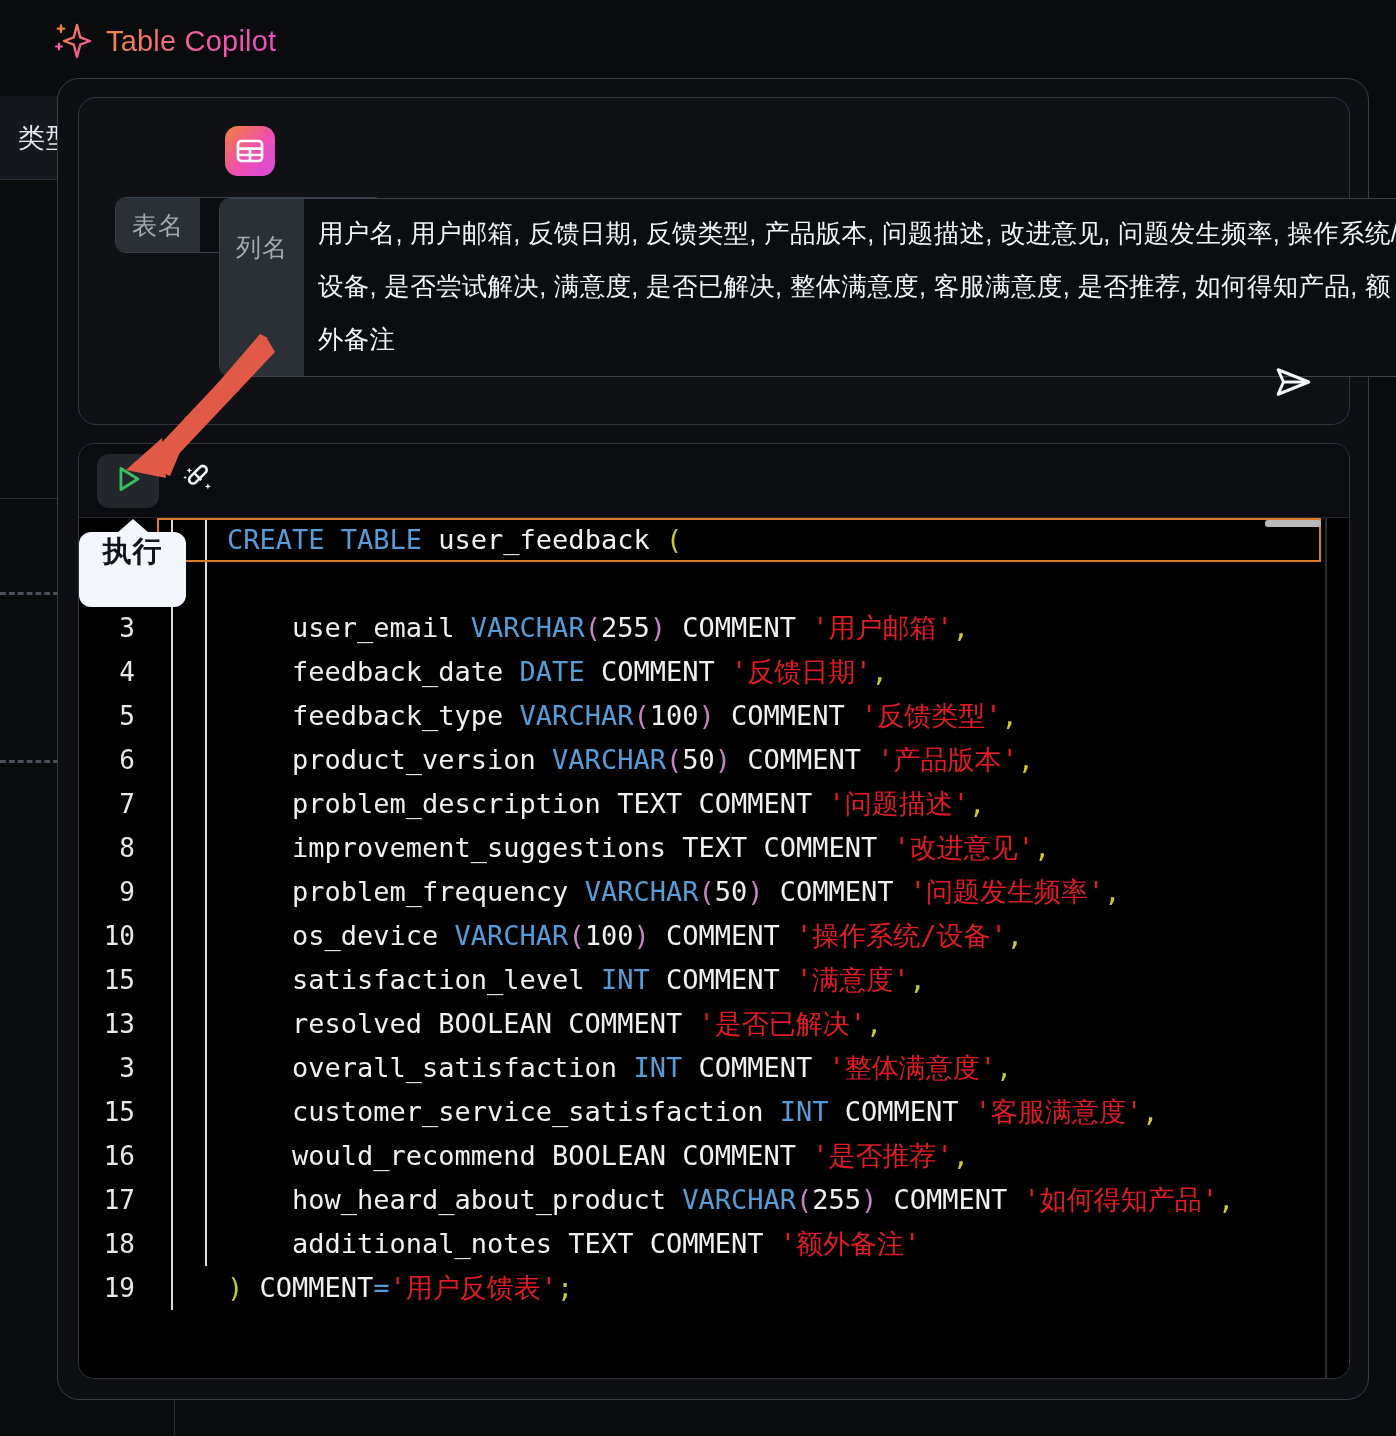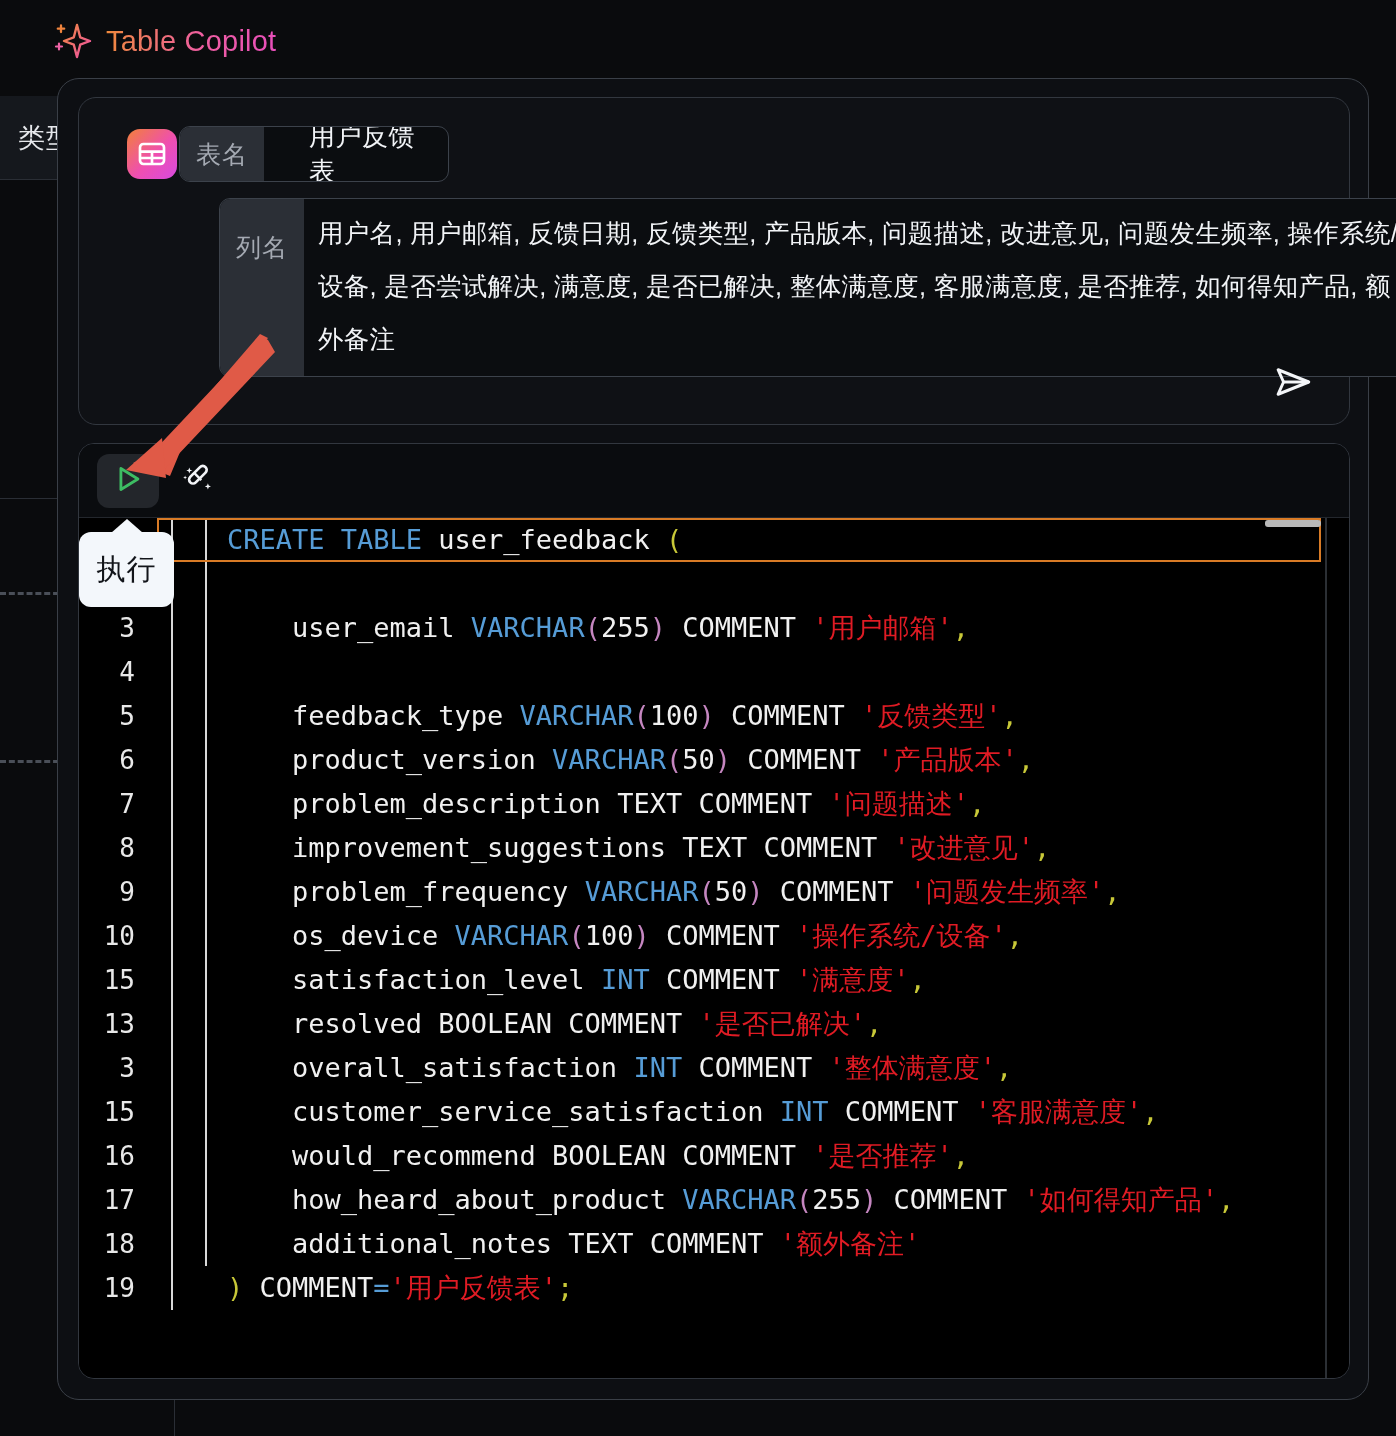--- a/index.html
+++ b/index.html
@@ -54,21 +54,21 @@
   }
 
   
   #prompt-card {
     position: absolute; left: 20px; top: 18px; width: 1272px; height: 328px;
     background: #0f1115;
     border: 1px solid #32373f;
     border-radius: 18px;
   }
   #tablename-row {
-    position: absolute; left: 48px; top: 28px; display: flex; align-items: center; gap: 2px;
+    position: absolute; left: 36px; top: 28px; display: flex; align-items: center; gap: 21px; flex-direction: column;
   }
   #table-icon {
     width: 50px; height: 50px; border-radius: 13px;
     background: linear-gradient(135deg, #f2803a 0%, #ef4fb0 55%, #d84ae0 100%);
     display: flex; align-items: center; justify-content: center;
   }
   #table-icon svg { width: 32px; height: 32px; }
   .field-box {
     display: flex; align-items: stretch;
     border: 1px solid #3c424b; border-radius: 11px;
@@ -158,24 +158,25 @@
   #code-scrollbar {
     position: absolute; right: 28px; top: 2px; width: 56px; height: 7px;
     background: #b9b9b9; border-radius: 3px; cursor: pointer;
   }
   #code-vrail {
     position: absolute; right: 22px; top: 0; bottom: 0; width: 2px; background: #2b2f34;
   }
 
   
   #run-tooltip {
-    position: absolute; left: 79px; top: 532px; width: 95px; height: 75px;
+    position: absolute; left: 79px; top: 532px; width: 107px; height: 75px;
     background: #f3f7fb; border-radius: 12px;
-    display: flex; align-items: center; justify-content: center;
+    display: flex; justify-content: center;
     z-index: 20;
+    font-weight: bold;
   }
   #run-tooltip .tip-text { color: #12151a; font-size: 29px; letter-spacing: 1px; }
   #run-tooltip::before {
     content: ""; position: absolute; top: -13px; left: 50%;
     transform: translateX(-50%);
     border-left: 16px solid transparent; border-right: 16px solid transparent;
     border-bottom: 14px solid #f3f7fb;
   }
 
   
@@ -271,21 +272,21 @@
           </svg>
         </span>
       </div>
     </div>
 
     <div id="code-area">
       <div id="code-lines">
           <div class="code-line"><span class="ln"></span><span class="guides"><i class="g1"></i><i class="g2"></i></span><span><span class="kw">CREATE TABLE </span><span class="code-txt">user_feedback </span><span class="punc">(</span></span></div>
           <div class="code-line"><span class="ln"></span><span class="guides"><i class="g1"></i><i class="g2"></i></span></div>
           <div class="code-line"><span class="ln">3</span><span class="guides"><i class="g1"></i><i class="g2"></i></span><span><span class="code-txt">    user_email </span><span class="kw">VARCHAR</span><span class="paren">(</span><span class="code-txt">255</span><span class="paren">)</span><span class="code-txt"> COMMENT </span><span class="str">'用户邮箱'</span><span class="punc">,</span></span></div>
-          <div class="code-line"><span class="ln">4</span><span class="guides"><i class="g1"></i><i class="g2"></i></span></div>
+          <div class="code-line"><span class="ln">4</span><span class="guides"><i class="g1"></i><i class="g2"></i></span><span><span class="code-txt">    feedback_date </span><span class="kw">DATE</span><span class="code-txt"> COMMENT </span><span class="str">'反馈日期'</span><span class="punc">,</span></span></div>
           <div class="code-line"><span class="ln">5</span><span class="guides"><i class="g1"></i><i class="g2"></i></span><span><span class="code-txt">    feedback_type </span><span class="kw">VARCHAR</span><span class="paren">(</span><span class="code-txt">100</span><span class="paren">)</span><span class="code-txt"> COMMENT </span><span class="str">'反馈类型'</span><span class="punc">,</span></span></div>
           <div class="code-line"><span class="ln">6</span><span class="guides"><i class="g1"></i><i class="g2"></i></span><span><span class="code-txt">    product_version </span><span class="kw">VARCHAR</span><span class="paren">(</span><span class="code-txt">50</span><span class="paren">)</span><span class="code-txt"> COMMENT </span><span class="str">'产品版本'</span><span class="punc">,</span></span></div>
           <div class="code-line"><span class="ln">7</span><span class="guides"><i class="g1"></i><i class="g2"></i></span><span><span class="code-txt">    problem_description TEXT COMMENT </span><span class="str">'问题描述'</span><span class="punc">,</span></span></div>
           <div class="code-line"><span class="ln">8</span><span class="guides"><i class="g1"></i><i class="g2"></i></span><span><span class="code-txt">    improvement_suggestions TEXT COMMENT </span><span class="str">'改进意见'</span><span class="punc">,</span></span></div>
           <div class="code-line"><span class="ln">9</span><span class="guides"><i class="g1"></i><i class="g2"></i></span><span><span class="code-txt">    problem_frequency </span><span class="kw">VARCHAR</span><span class="paren">(</span><span class="code-txt">50</span><span class="paren">)</span><span class="code-txt"> COMMENT </span><span class="str">'问题发生频率'</span><span class="punc">,</span></span></div>
           <div class="code-line"><span class="ln">10</span><span class="guides"><i class="g1"></i><i class="g2"></i></span><span><span class="code-txt">    os_device </span><span class="kw">VARCHAR</span><span class="paren">(</span><span class="code-txt">100</span><span class="paren">)</span><span class="code-txt"> COMMENT </span><span class="str">'操作系统/设备'</span><span class="punc">,</span></span></div>
           <div class="code-line"><span class="ln">15</span><span class="guides"><i class="g1"></i><i class="g2"></i></span><span><span class="code-txt">    satisfaction_level </span><span class="kw">INT</span><span class="code-txt"> COMMENT </span><span class="str">'满意度'</span><span class="punc">,</span></span></div>
           <div class="code-line"><span class="ln">13</span><span class="guides"><i class="g1"></i><i class="g2"></i></span><span><span class="code-txt">    resolved BOOLEAN COMMENT </span><span class="str">'是否已解决'</span><span class="punc">,</span></span></div>
           <div class="code-line"><span class="ln">3</span><span class="guides"><i class="g1"></i><i class="g2"></i></span><span><span class="code-txt">    overall_satisfaction </span><span class="kw">INT</span><span class="code-txt"> COMMENT </span><span class="str">'整体满意度'</span><span class="punc">,</span></span></div>
           <div class="code-line"><span class="ln">15</span><span class="guides"><i class="g1"></i><i class="g2"></i></span><span><span class="code-txt">    customer_service_satisfaction </span><span class="kw">INT</span><span class="code-txt"> COMMENT </span><span class="str">'客服满意度'</span><span class="punc">,</span></span></div>

